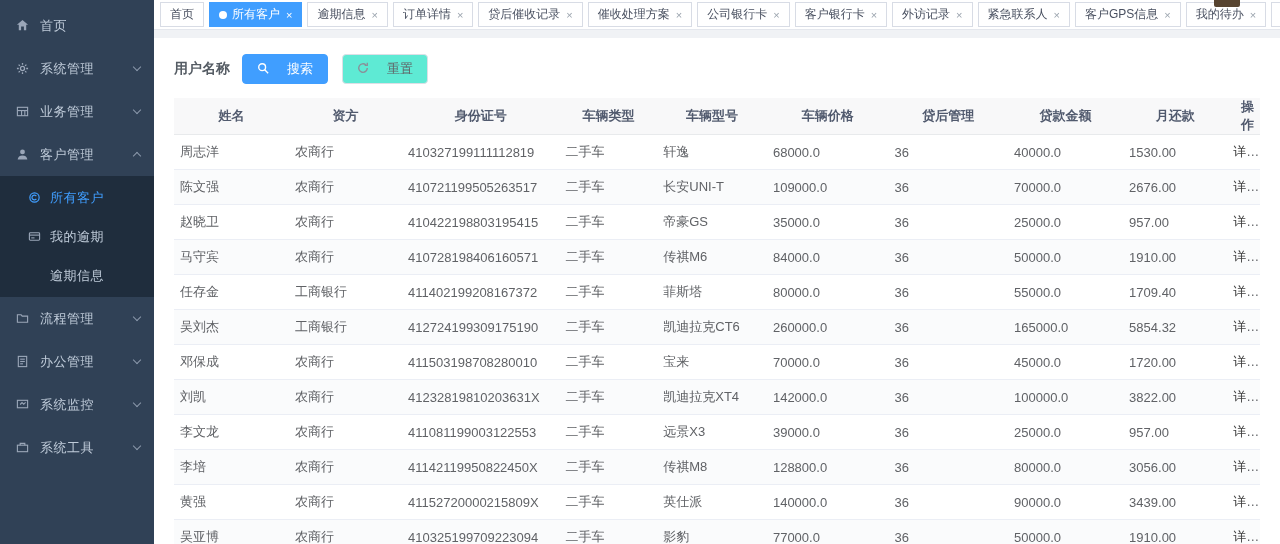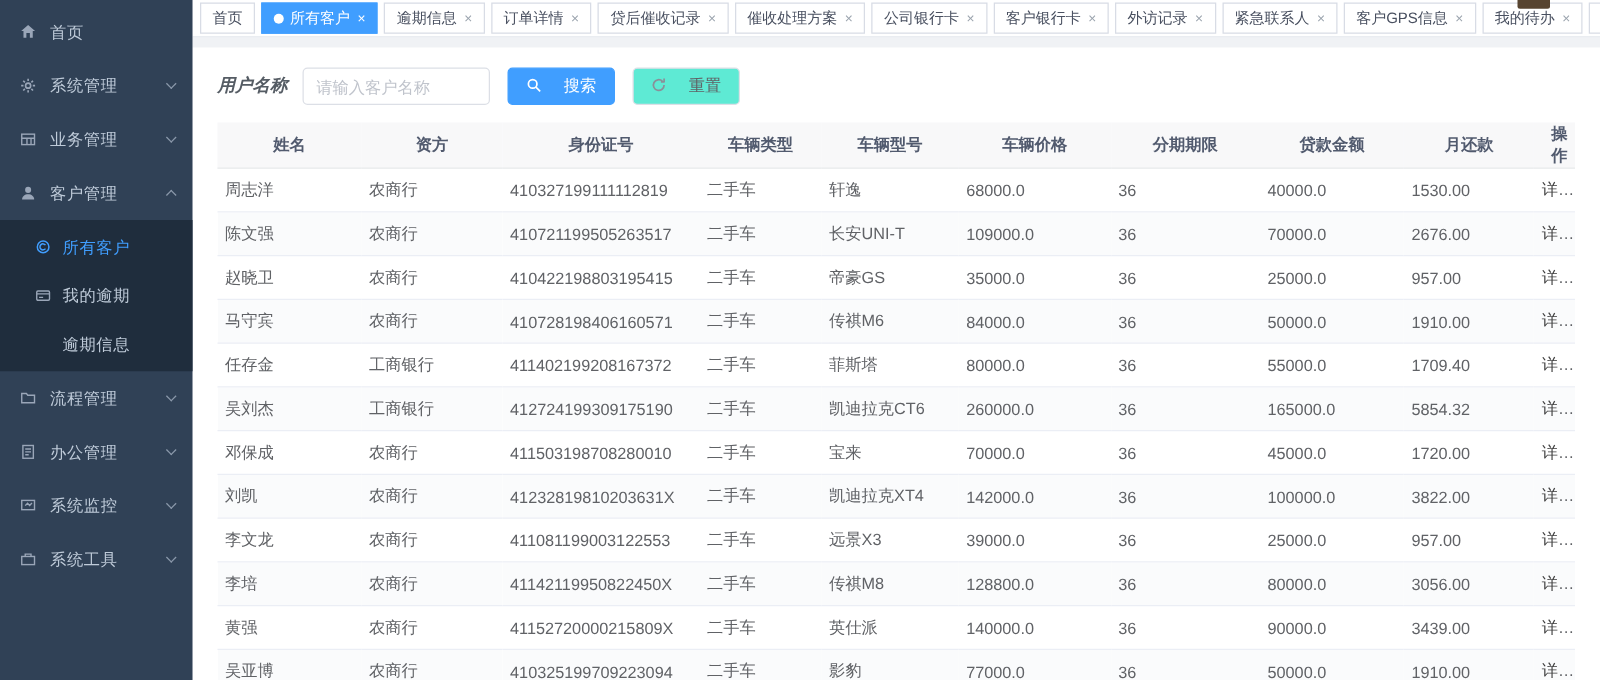--- a/index.html
+++ b/index.html
@@ -33,21 +33,21 @@
     background:#fff; color:#495060; font-size:12px; cursor:pointer; flex:none; }
   .tag .tag-close { font-size:11px; color:#9aa3ad; margin-left:1px; }
   .tag.active { background:#409eff; border-color:#409eff; color:#fff; }
   .tag.active .tag-close { color:#fff; }
   .tag .dot { width:8px; height:8px; border-radius:50%; background:#fff; flex:none; }
   .avatar-partial { position:absolute; top:0; left:1060px; width:26px; height:7px; background:#574430; border-radius:0 0 2px 2px; }
 
   
   .content { flex:1; background:#fff; margin-top:8px; padding:14px 20px 0 20px; overflow:hidden; }
   .search-row { display:flex; align-items:center; height:34px; margin-bottom:12px; }
-  .search-label { font-size:14px; font-weight:bold; color:#555c64; margin-right:12px;font-style:italic; }
+  .search-label { font-size:14px; font-weight:bold; color:#555c64; margin-right:12px; }
   .search-input { width:150px; height:30px; border:1px solid #dcdfe6; border-radius:4px; padding:0 10px;
     font-size:13px; color:#606266; outline:none; margin-right:14px; font-family:inherit; }
   .search-input::placeholder { color:#c0c4cc; }
   .btn { height:30px; display:inline-flex; align-items:center; gap:18px; padding:0 14px; border-radius:4px;
     font-size:13px; cursor:pointer; border:1px solid transparent; font-family:inherit; }
   .btn svg { width:12px; height:12px; }
   .btn-primary { background:#409eff; border-color:#409eff; color:#fff; margin-right:14px; }
   .btn-plain { background:#5eead4; border-color:#dcdfe6; color:#606266; }
 
   
@@ -228,21 +228,20 @@
           <span>我的待办</span>
           <span class="tag-close">×</span>
         </span>
         <span class="tag"></span>
       </div>
 
     <div class="content">
 
       <div class="search-row">
         <span class="search-label">用户名称</span>
-        <input class="search-input" type="text" placeholder="请输入客户名称" style="">
         <button class="btn btn-primary">
           <span><svg viewBox="0 0 14 14" fill="none" stroke="#fff" stroke-width="1.6">
                 <circle cx="6" cy="6" r="4"></circle>
                 <line x1="9" y1="9" x2="13" y2="13"></line>
               </svg></span>
           <span>搜索</span>
         </button>
         <button class="btn btn-plain">
           <span><svg viewBox="0 0 14 14" fill="none" stroke="#8a9099" stroke-width="1.6">
                 <path d="M12 7a5 5 0 1 1-1.6-3.6"></path>
@@ -266,21 +265,21 @@
             <col style="width:3%">
         </colgroup>
         <thead>
             <tr>
               <th>姓名</th>
               <th>资方</th>
               <th>身份证号</th>
               <th>车辆类型</th>
               <th>车辆型号</th>
               <th>车辆价格</th>
-              <th>分期期限</th>
+              <th>贷后管理</th>
               <th>贷款金额</th>
               <th>月还款</th>
               <th class="col-op">操作</th>
             </tr>
           </thead>
         <tbody>
             <tr>
               <td>周志洋</td>
               <td>农商行</td>
               <td>410327199111112819</td>

